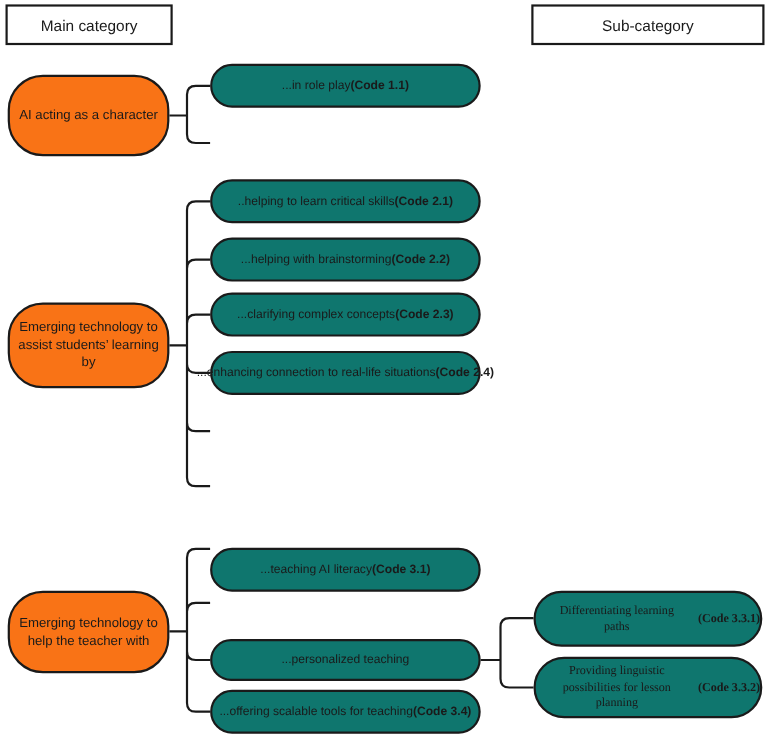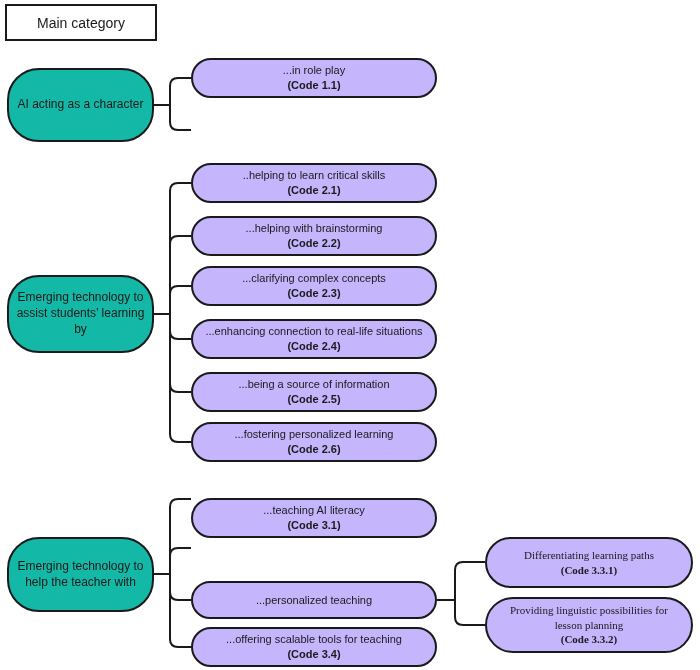--- a/index.html
+++ b/index.html
@@ -25,41 +25,40 @@
     align-items: center;
     justify-content: center;
     font-size: 14px;
   }
   .main-box {
     position: absolute;
     left: 7px;
     width: 147px;
     border: 2px solid #1a1a1a;
     border-radius: 32px;
-    background: #14b8a6;
+    background: #f97316;
     box-sizing: border-box;
     display: flex;
     align-items: center;
     justify-content: center;
     text-align: center;
     font-size: 12px;
     line-height: 1.32;
     padding: 0 7px;
   }
   .pill {
     position: absolute;
     left: 191px;
     width: 246px;
     height: 40px;
     border: 2px solid #1a1a1a;
     border-radius: 22px;
-    background: #c4b5fd;
+    background: #0f766e;
     box-sizing: border-box;
     display: flex;
-    flex-direction: column;
     align-items: center;
     justify-content: center;
     text-align: center;
     font-size: 11px;
     line-height: 1.32;
   }
   .pill .lbl { white-space: nowrap; }
   .pill .code { font-weight: bold; white-space: nowrap; }
   .sub-pill { left: 485px; width: 208px; border-radius: 28px; font-family: Liberation Serif, serif; }
   .sub-pill .lbl { white-space: normal; padding: 0 10px; }
@@ -70,20 +69,21 @@
 <div class="canvas">
 
   <svg class="connectors" width="700" height="670" viewBox="0 0 700 670">
     <path d="M154 105 H170 M191 78 H178 Q170 78 170 86 V122 Q170 130 178 130 H191"></path>
     <path d="M154 314 H170 M191 183 H178 Q170 183 170 191 V434 Q170 442 178 442 H191 M170 244 Q170 236 178 236 H191 M170 294 Q170 286 178 286 H191 M170 331 Q170 339 178 339 H191 M170 384 Q170 392 178 392 H191"></path>
     <path d="M154 574 H170 M191 499 H178 Q170 499 170 507 V639 Q170 647 178 647 H191 M170 556 Q170 548 178 548 H191 M170 592 Q170 600 178 600 H191"></path>
     <path d="M437 600 H455 M485 562 H463 Q455 562 455 570 V617 Q455 625 463 625 H485"></path>
   </svg>
 
   <div class="hdr" style="left:5px; width:152px">Main category</div>
+  <div class="hdr" style="left:483px; width:212px">Sub-category</div>
 
   <div class="main-box" style="top:68px; height:74px">
     <span>AI acting as a character</span>
   </div>
   <div class="main-box" style="top:537px; height:75px">
     <span>Emerging technology to help the teacher with</span>
   </div>
   <div class="main-box" style="top:275px; height:78px">
     <span>Emerging technology to assist students’ learning by</span>
   </div>
@@ -102,28 +102,20 @@
     <div class="code">(Code 2.2)</div>
   </div>
   <div class="pill" style="top:266px">
     <div class="lbl">...clarifying complex concepts</div>
     <div class="code">(Code 2.3)</div>
   </div>
   <div class="pill" style="top:319px">
     <div class="lbl">...enhancing connection to real-life situations</div>
     <div class="code">(Code 2.4)</div>
   </div>
-  <div class="pill" style="top:372px">
-    <div class="lbl">...being a source of information</div>
-    <div class="code">(Code 2.5)</div>
-  </div>
-  <div class="pill" style="top:422px">
-    <div class="lbl">...fostering personalized learning</div>
-    <div class="code">(Code 2.6)</div>
-  </div>
 
   <div class="pill" style="top:498px">
     <div class="lbl">...teaching AI literacy</div>
     <div class="code">(Code 3.1)</div>
   </div>
   <div class="pill" style="top:581px; height:38px">
     <div class="lbl">...personalized teaching</div>
   </div>
   <div class="pill" style="top:627px">
     <div class="lbl">...offering scalable tools for teaching</div>

